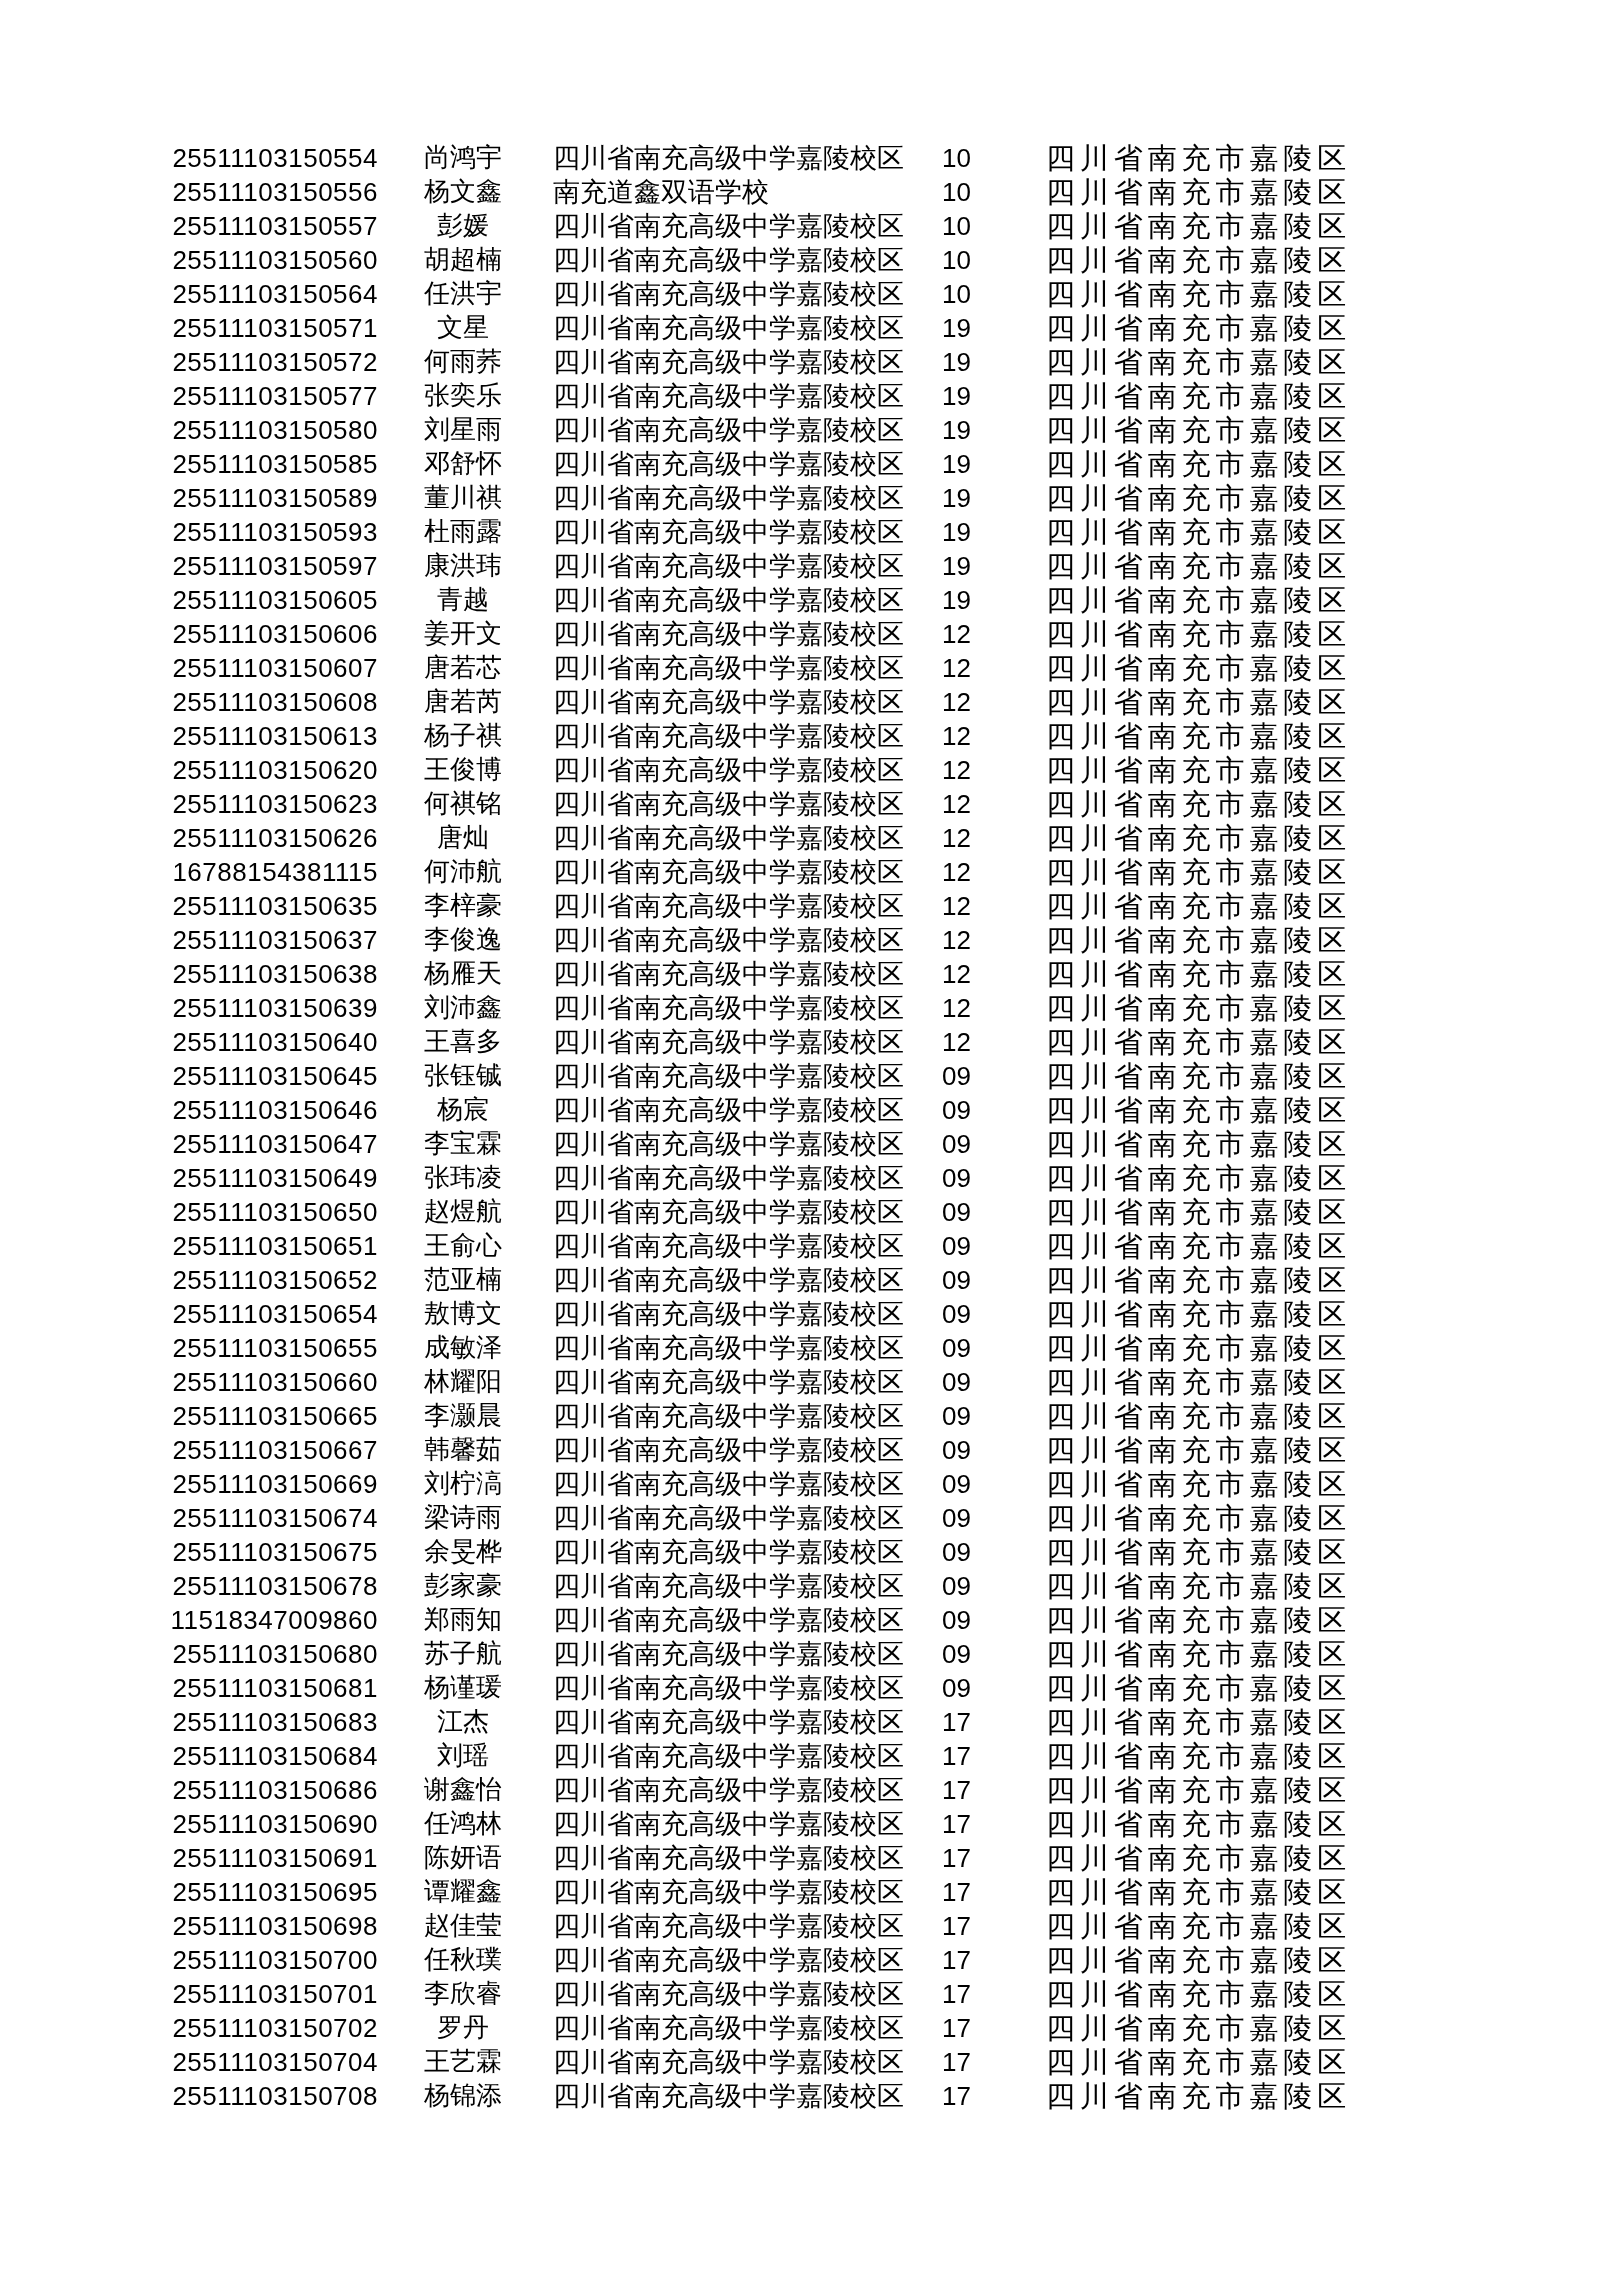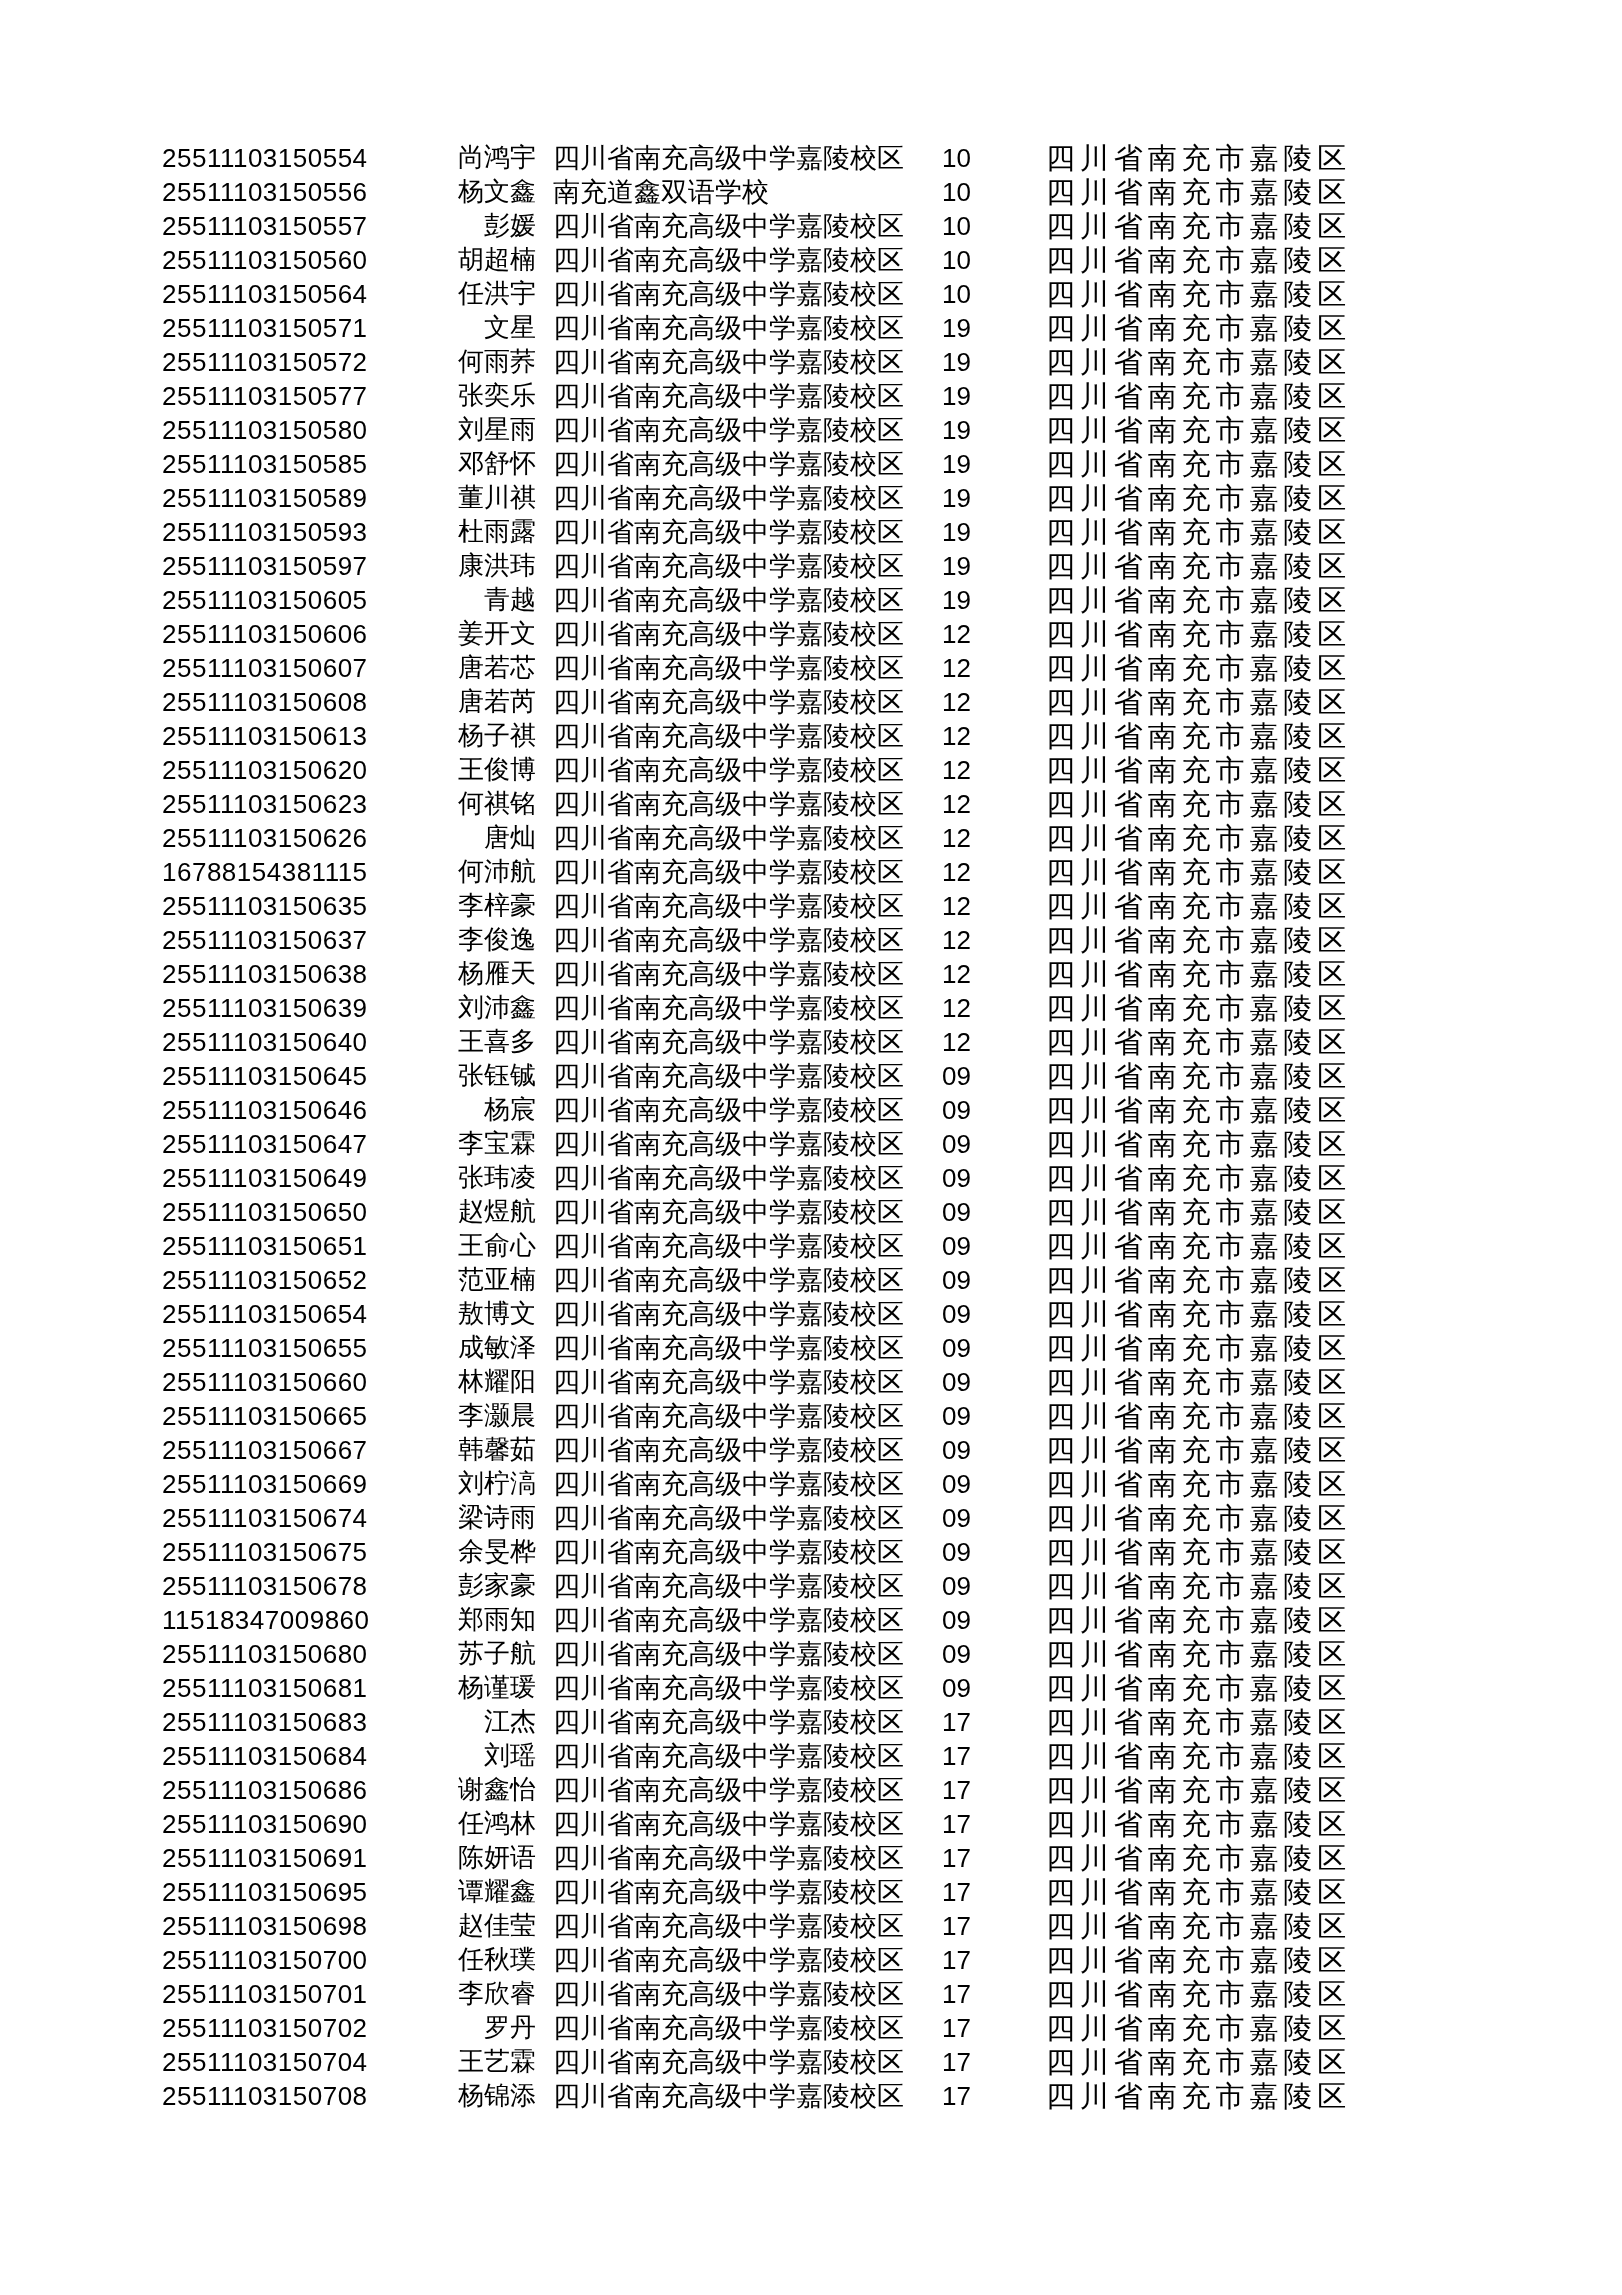--- a/index.html
+++ b/index.html
@@ -24,29 +24,29 @@
   .cell {
     position: absolute;
     top: 0;
     line-height: 34px;
     white-space: nowrap;
     color: #000000;
   }
   .c-id {
     left: 162px;
     width: 216px;
-    text-align: left;
+    text-align: right;
     font-family: "Liberation Sans", "DejaVu Sans", sans-serif;
     font-size: 26px;
     letter-spacing: 0.5px;
   }
   .c-name {
-    left: 350px;
+    left: 370px;
     width: 186px;
-    text-align: right;
+    text-align: center;
     font-size: 26px;
   }
   .c-school {
     left: 553px;
     width: 364px;
     text-align: left;
     font-size: 27px;
   }
   .c-class {
     left: 899px;

